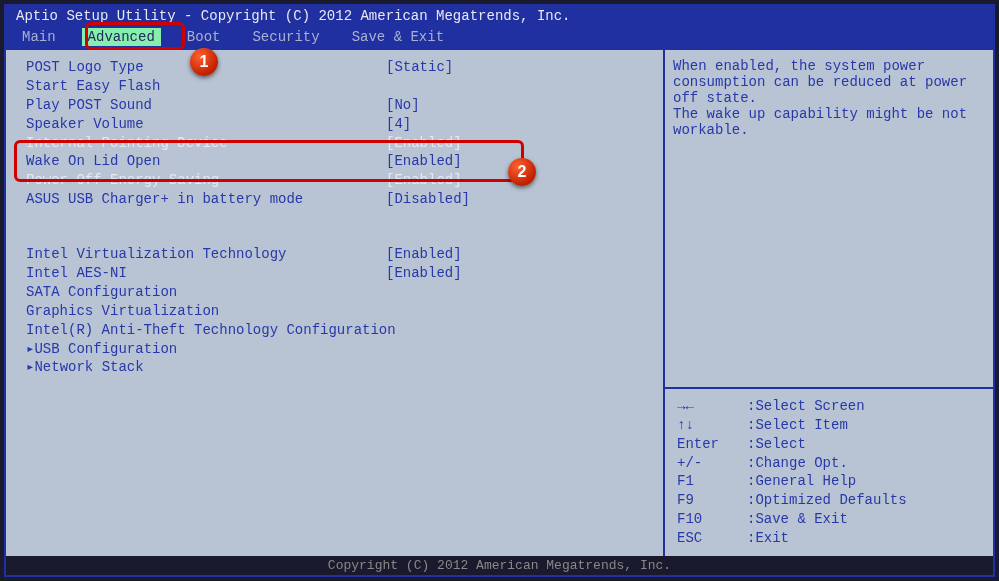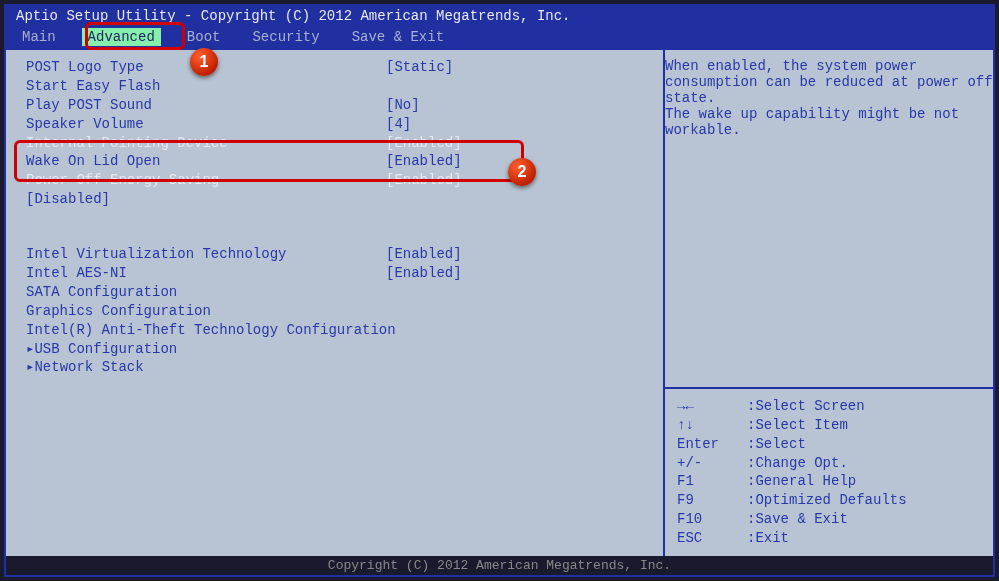--- a/index.html
+++ b/index.html
@@ -54,21 +54,21 @@
       color: #2838a8;
       position: relative;
     }
     .right-panel {
       width: 330px;
       border-left: 2px solid #2030a0;
       display: flex;
       flex-direction: column;
       color: #2838a8;
     }
-    .help-text { padding: 8px 0; flex: 1; }
+    .help-text { padding: 8px 8px; flex: 1; }
     .nav-help { padding: 8px 12px; border-top: 2px solid #2030a0; }
     .row {
       display: flex;
       line-height: 1.35;
     }
     .label { width: 360px; white-space: pre; }
     .value { }
     .row.selected { color: #e8e8f0; }
     .spacer { height: 18px; }
     .callout-box-1 {
@@ -158,39 +158,40 @@
       </div>
       <div class="row">
         <span class="label">Wake On Lid Open</span>
         <span class="value">[Enabled]</span>
       </div>
       <div class="row selected">
         <span class="label">Power Off Energy Saving</span>
         <span class="value">[Enabled]</span>
       </div>
       <div class="row">
+        <span class="label">ASUS USB Charger+ in battery mode</span>
         <span class="value">[Disabled]</span>
       </div>
 
       <div class="spacer"></div>
       <div class="spacer"></div>
 
       <div class="row">
         <span class="label">Intel Virtualization Technology</span>
         <span class="value">[Enabled]</span>
       </div>
       <div class="row">
         <span class="label">Intel AES-NI</span>
         <span class="value">[Enabled]</span>
       </div>
       <div class="row">
         <span class="label">SATA Configuration</span>
       </div>
       <div class="row">
-        <span class="label">Graphics Configuration</span>
+        <span class="label">Graphics Virtualization</span>
       </div>
       <div class="row">
         <span class="label">Intel(R) Anti-Theft Technology Configuration</span>
       </div>
       <div class="row">
         <span>▸ </span>
         <span class="label" style="width:340px">USB Configuration</span>
       </div>
       <div class="row">
         <span>▸ </span>

